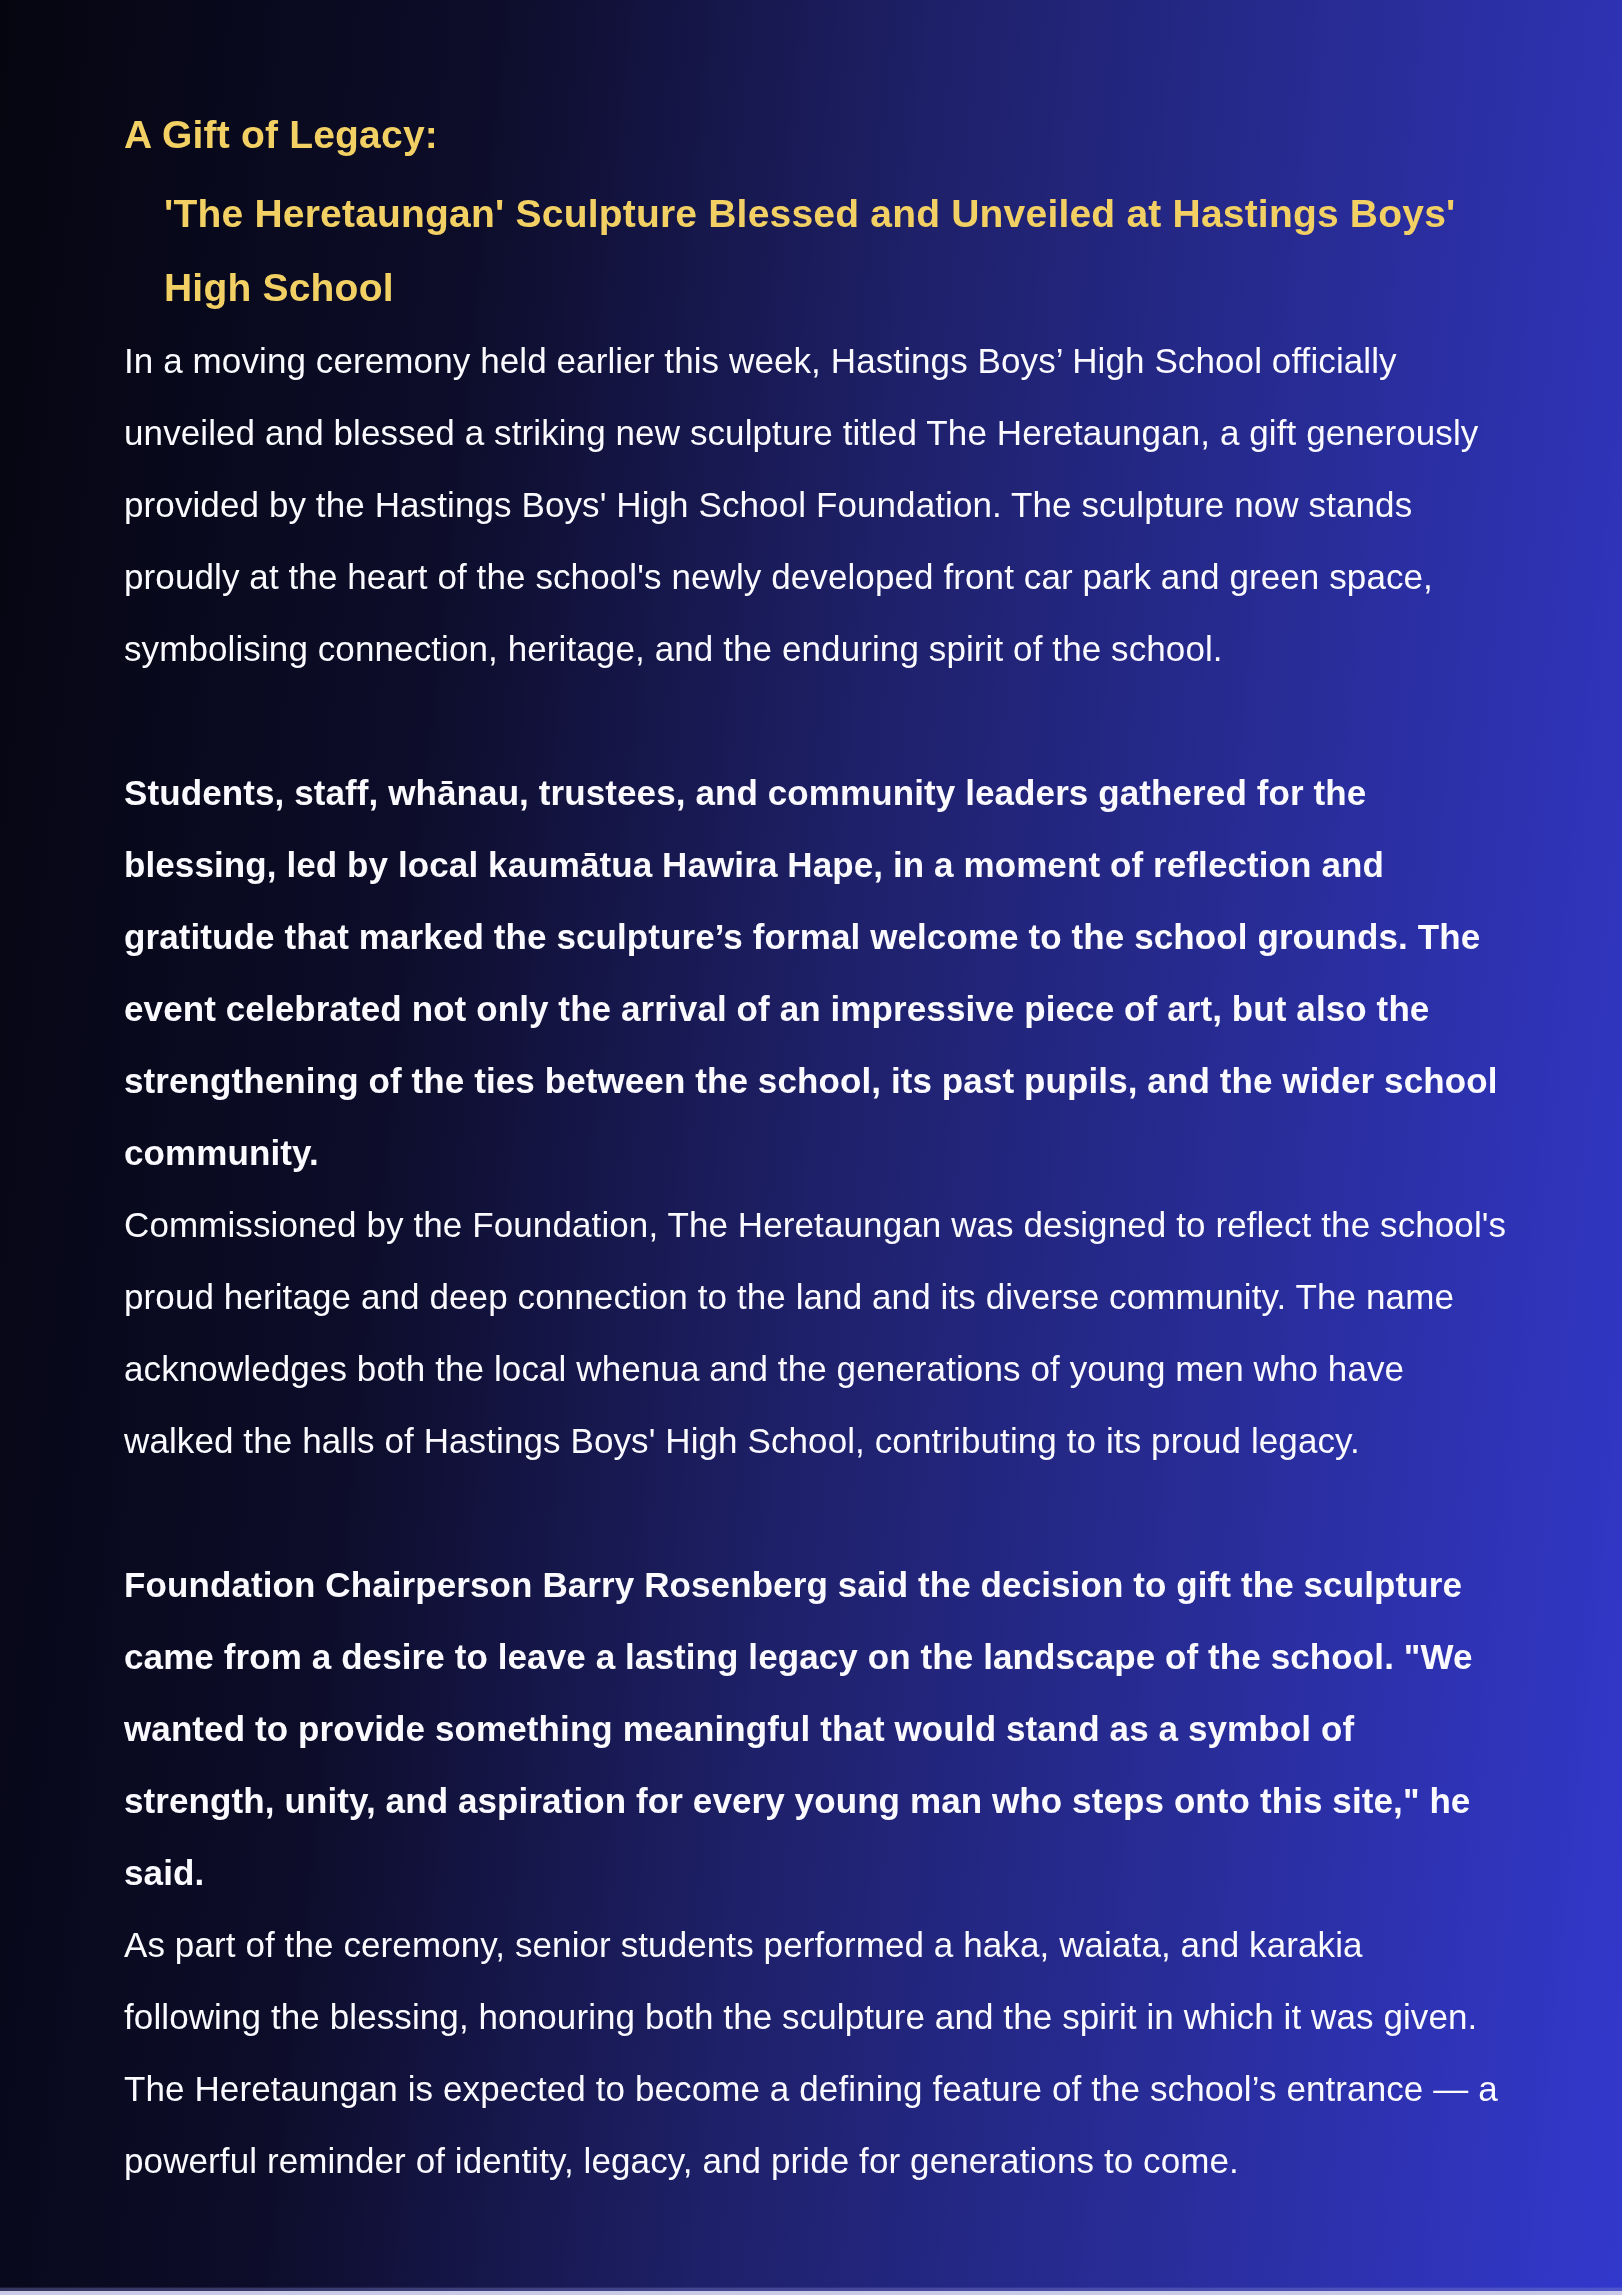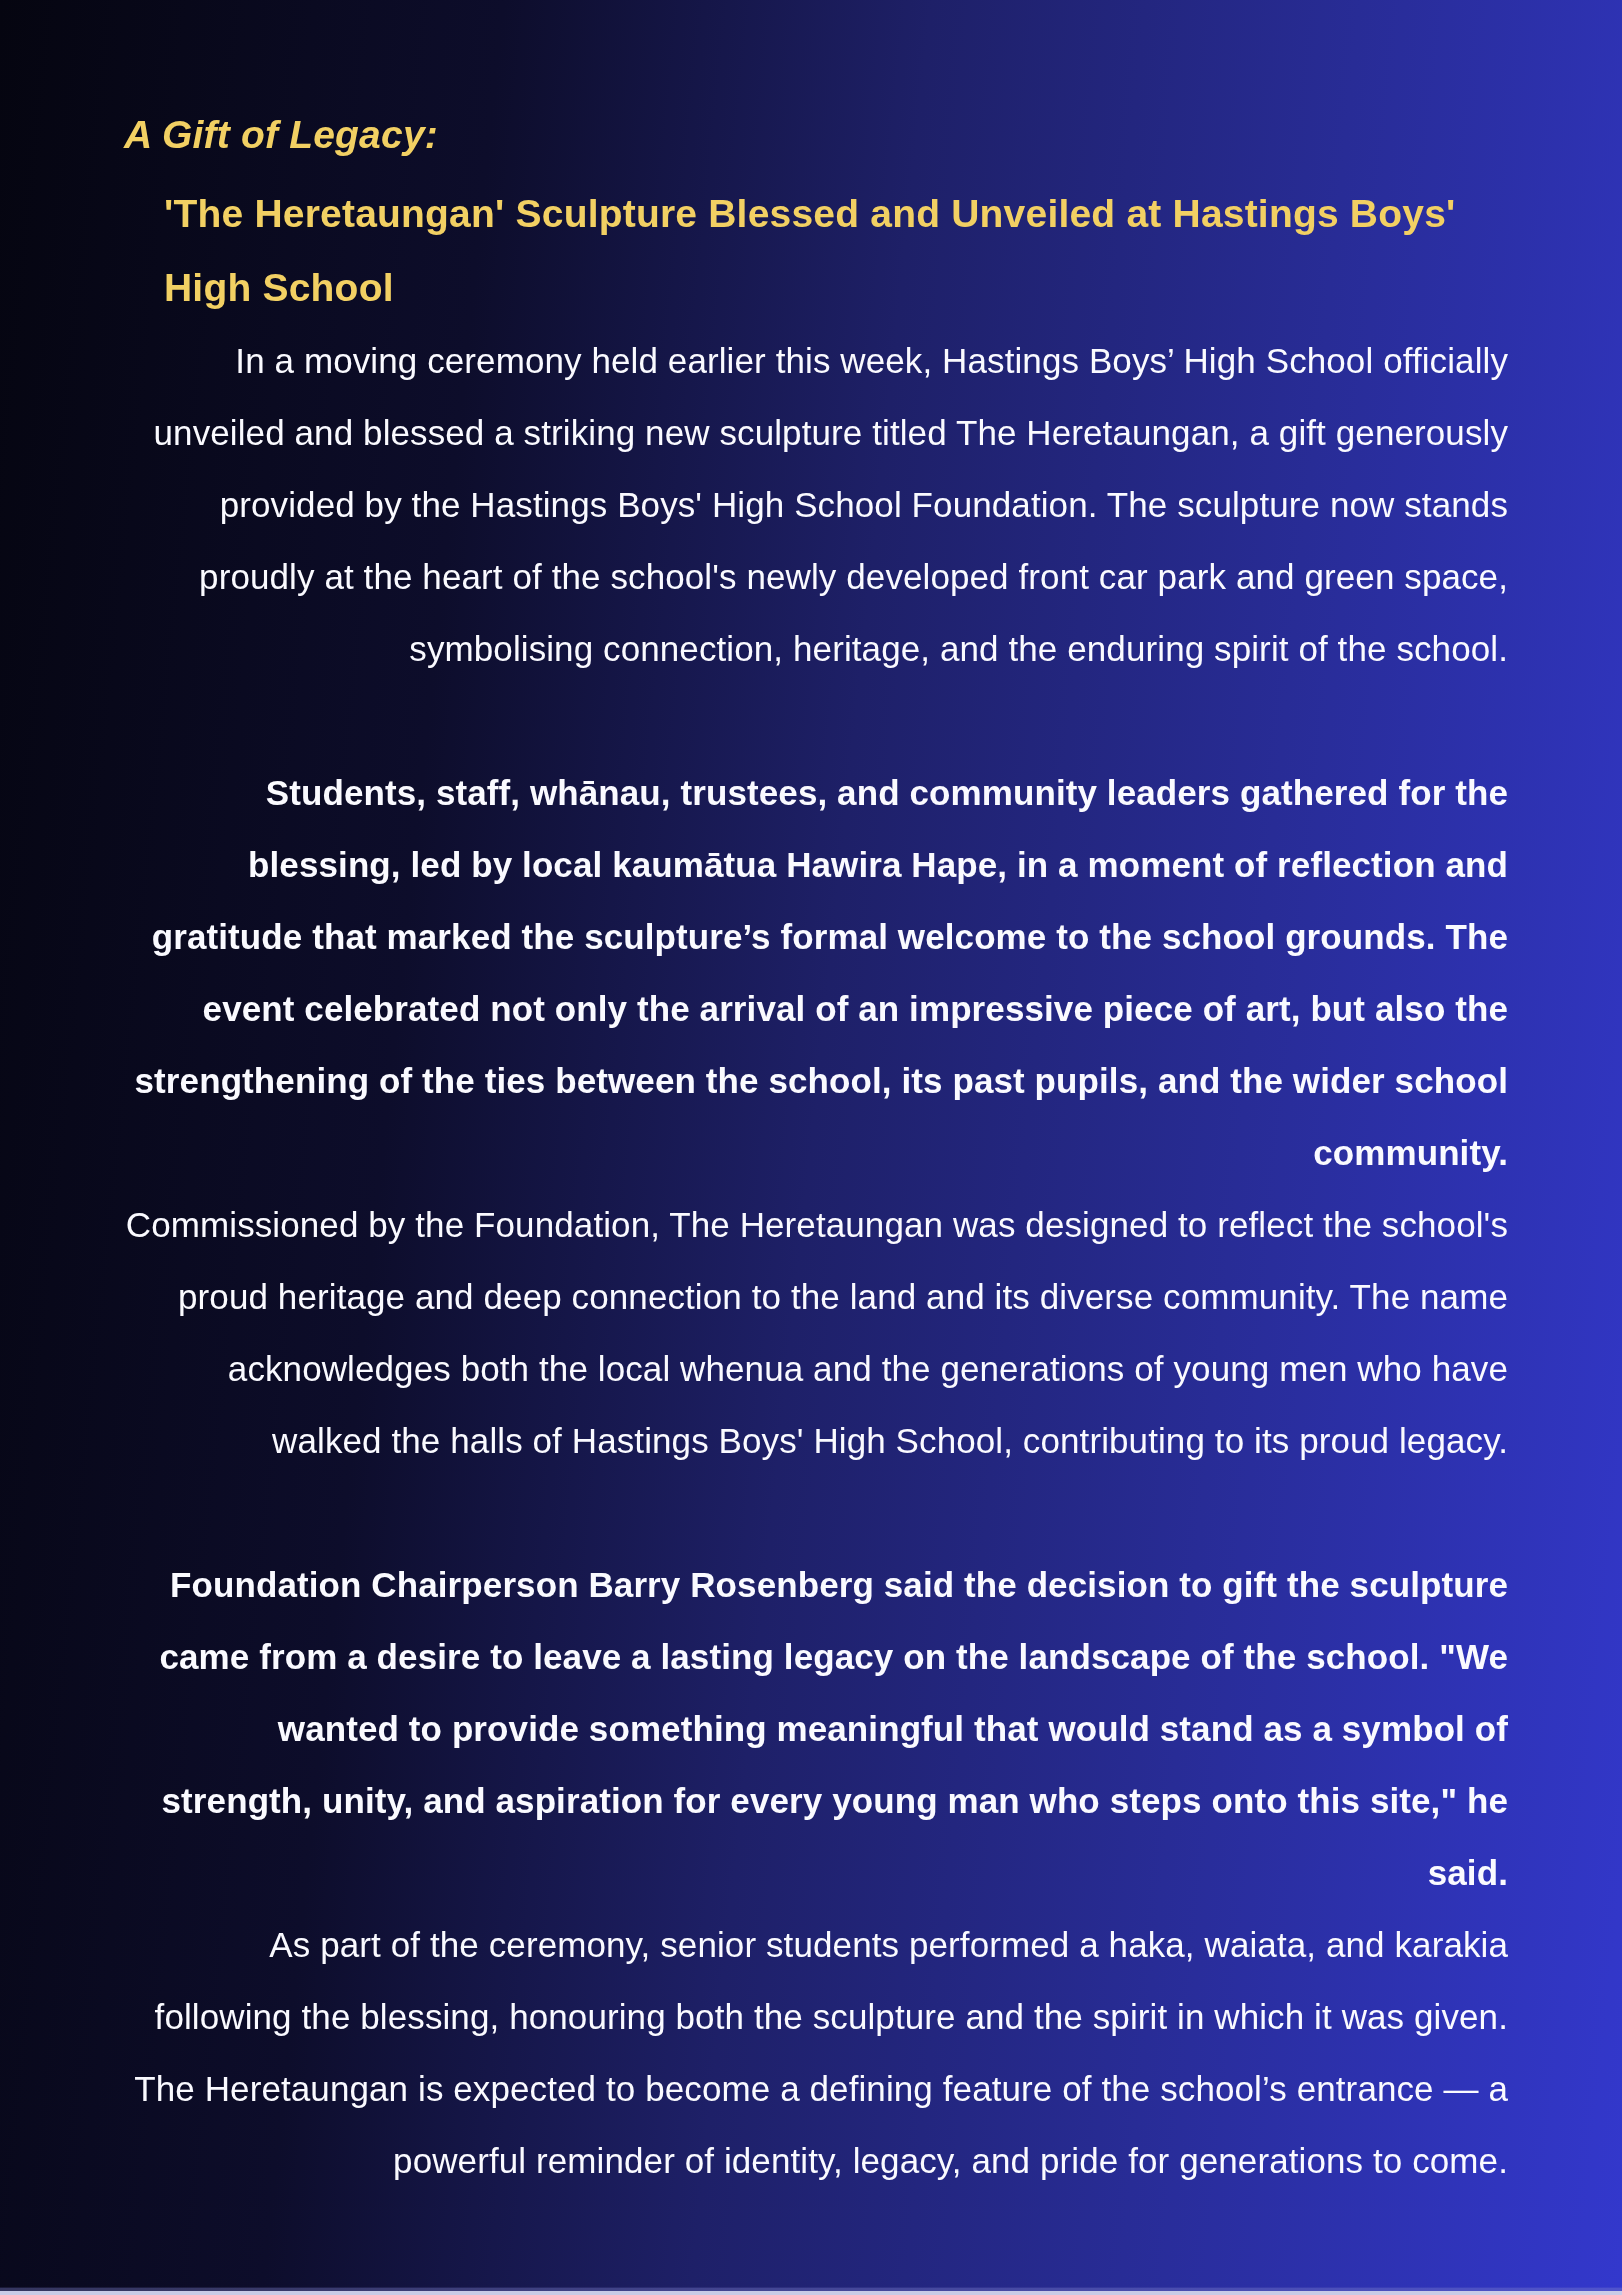--- a/index.html
+++ b/index.html
@@ -26,34 +26,32 @@
   .article-subtitle {
     color: #f2d063;
     font-size: 39px;
     font-weight: 700;
     line-height: 74px;
     margin: 0;
     letter-spacing: 0.2px;
   }
   .article-title {
     margin-bottom: 4.9px;
-    font-style: italic;
   }
   .article-subtitle {
     margin-bottom: 0;
     margin-left: 40px;
   }
   .body-text p {
     color: #fafaff;
     font-size: 35px;
     font-weight: 400;
     line-height: 72px;
     margin: 0;
     letter-spacing: 0.1px;
-    text-align: right;
   }
   .body-text p.gap-before {
     margin-top: 72px;
     font-weight: bold;
   }
   .bottom-edge {
     position: absolute;
     left: 0;
     bottom: 0;
     width: 100%;

